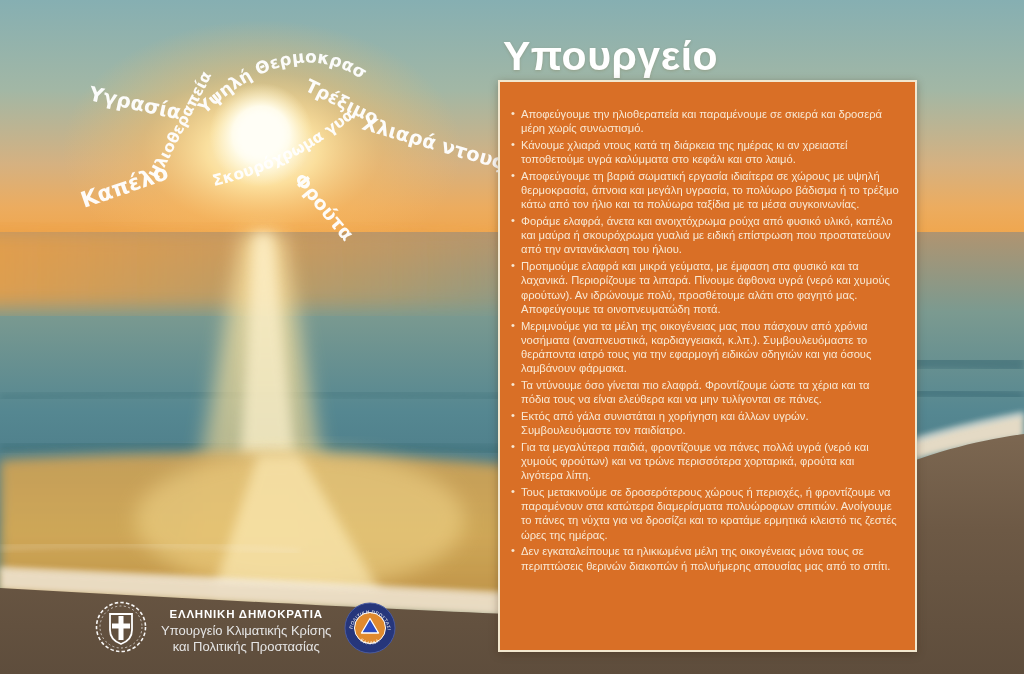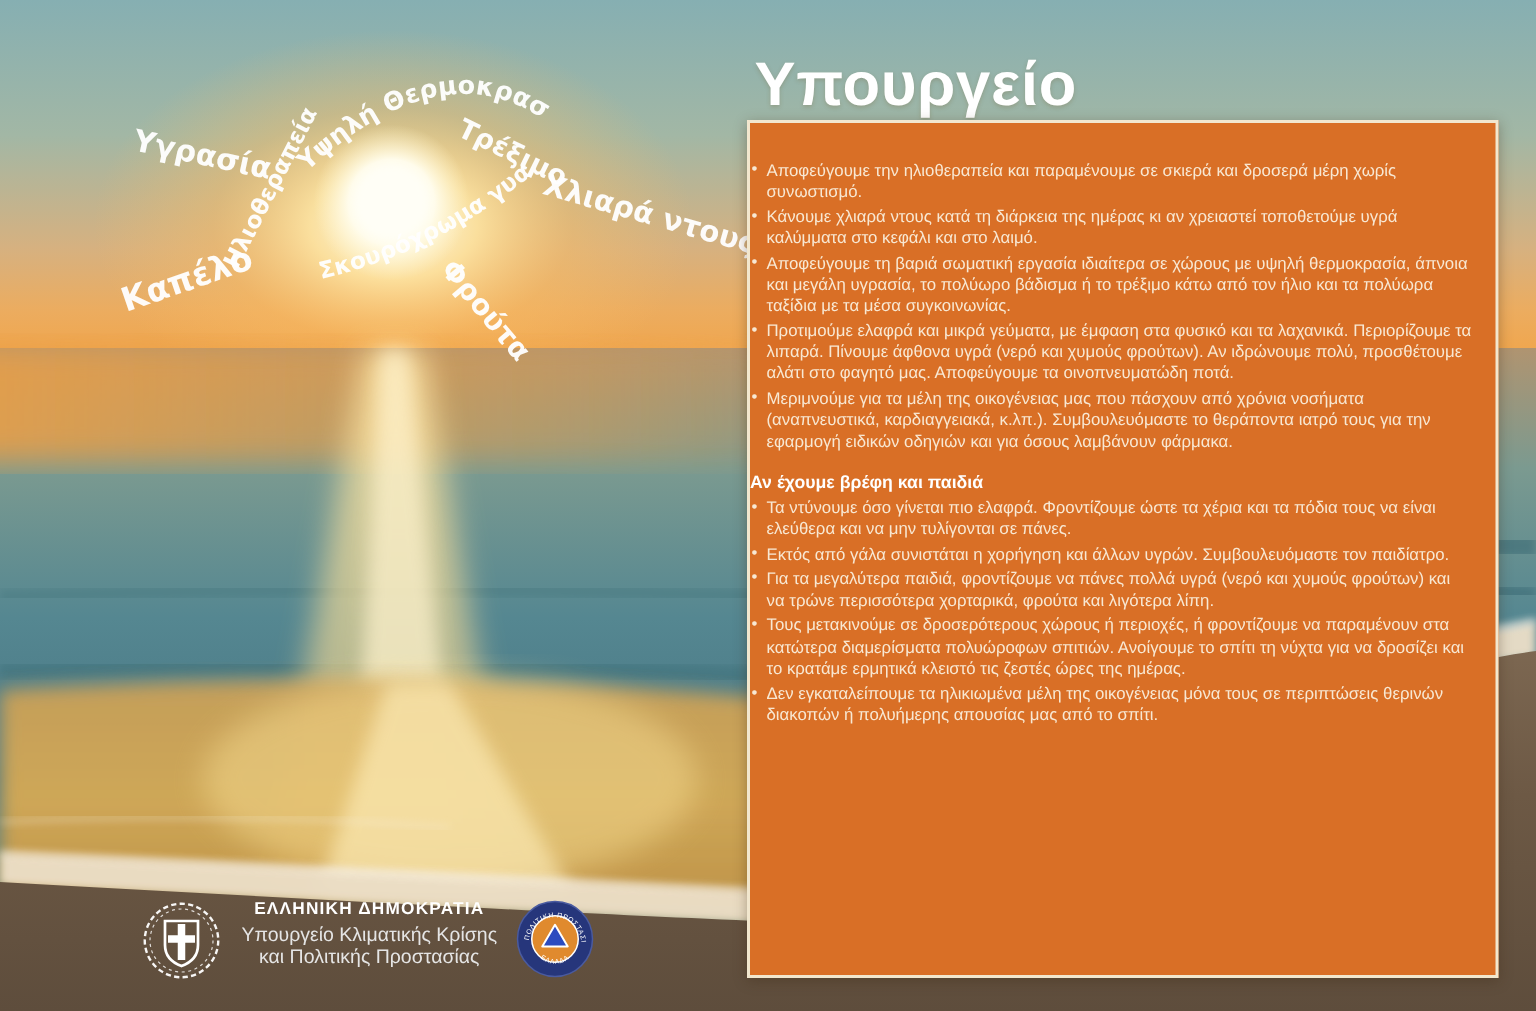--- a/index.html
+++ b/index.html
@@ -1,29 +1,29 @@
 <!DOCTYPE html>
 <html><head>
 <meta charset="utf-8">
 <style>
   html,body{margin:0;padding:0;background:#222;}
   .stage{position:relative;width:1024px;height:674px;overflow:hidden;
          font-family:"Liberation Sans","DejaVu Sans",sans-serif;}
   .bg{position:absolute;left:0;top:0;}
   .title{position:absolute;left:503px;top:33px;font-size:41px;font-weight:bold;
          color:#ffffff;letter-spacing:.5px;text-shadow:0 1px 3px rgba(120,90,40,.25);}
-  .panel{position:absolute;left:498px;top:80px;width:501px;height:572px;box-sizing:border-box;
-         background:#d96f26;border:2px solid #f2e7ce;padding:25px 16px 0 0;
+  .panel{position:absolute;left:498px;top:80px;width:419px;height:572px;box-sizing:border-box;
+         background:#d96f26;border:2px solid #f2e7ce;padding:25px 16px 0 10px;
          color:#f8e8d3;font-size:11.2px;line-height:1.27;overflow:hidden;
          box-shadow:0 2px 8px rgba(60,40,20,.35);}
   .panel ul{margin:0;padding:0;list-style:none;}
   .panel li{position:relative;padding-left:11px;margin:0 0 2.5px 0;}
   .panel li::before{content:"•";position:absolute;left:1px;top:-1px;}
   .sec-h{margin:12px 0 3px;font-weight:bold;color:#ffffff;font-size:11.8px;}
-  .footer{position:absolute;left:94px;top:600px;display:flex;align-items:flex-start;gap:13px;}
+  .footer{position:absolute;left:94px;top:600px;display:flex;align-items:flex-end;gap:13px;}
   .gov-text{text-align:center;color:#f2f0e6;}
   .gov-rep{font-size:11.5px;font-weight:bold;letter-spacing:.8px;color:#ffffff;margin-bottom:3px;}
   .gov-min{font-size:13px;line-height:1.18;color:#e5e5e5;}
   .sunword{fill:#ffffff;opacity:.96;font-family:"DejaVu Sans",sans-serif;font-weight:bold;}
 </style>
 </head>
 <body>
 
 <div class="stage">
 
@@ -131,33 +131,33 @@
     <text class="sunword" font-size="19" transform="translate(293,180) rotate(50)">Φρούτα</text>
   </svg>
 
   <div class="title">Υπουργείο</div>
 
   <div class="panel">
     <ul>
       <li>Αποφεύγουμε την ηλιοθεραπεία και παραμένουμε σε σκιερά και δροσερά μέρη χωρίς συνωστισμό.</li>
       <li>Κάνουμε χλιαρά ντους κατά τη διάρκεια της ημέρας κι αν χρειαστεί τοποθετούμε υγρά καλύμματα στο κεφάλι και στο λαιμό.</li>
       <li>Αποφεύγουμε τη βαριά σωματική εργασία ιδιαίτερα σε χώρους με υψηλή θερμοκρασία, άπνοια και μεγάλη υγρασία, το πολύωρο βάδισμα ή το τρέξιμο κάτω από τον ήλιο και τα πολύωρα ταξίδια με τα μέσα συγκοινωνίας.</li>
+      <li>Φοράμε ελαφρά, άνετα και ανοιχτόχρωμα ρούχα από φυσικό υλικό, καπέλο και μαύρα ή σκουρόχρωμα γυαλιά με ειδική επίστρωση που προστατεύουν από την αντανάκλαση του ήλιου.</li>
       <li>Προτιμούμε ελαφρά και μικρά γεύματα, με έμφαση στα φυσικό και τα λαχανικά. Περιορίζουμε τα λιπαρά. Πίνουμε άφθονα υγρά (νερό και χυμούς φρούτων). Αν ιδρώνουμε πολύ, προσθέτουμε αλάτι στο φαγητό μας. Αποφεύγουμε τα οινοπνευματώδη ποτά.</li>
       <li>Μεριμνούμε για τα μέλη της οικογένειας μας που πάσχουν από χρόνια νοσήματα (αναπνευστικά, καρδιαγγειακά, κ.λπ.). Συμβουλευόμαστε το θεράποντα ιατρό τους για την εφαρμογή ειδικών οδηγιών και για όσους λαμβάνουν φάρμακα.</li>
     </ul>
 
-    <div class="sec-h">Αν έχουμε βρέφη και παιδιά</div>
     <ul>
       <li>Τα ντύνουμε όσο γίνεται πιο ελαφρά. Φροντίζουμε ώστε τα χέρια και τα πόδια τους να είναι ελεύθερα και να μην τυλίγονται σε πάνες.</li>
       <li>Εκτός από γάλα συνιστάται η χορήγηση και άλλων υγρών. Συμβουλευόμαστε τον παιδίατρο.</li>
       <li>Για τα μεγαλύτερα παιδιά, φροντίζουμε να πάνες πολλά υγρά (νερό και χυμούς φρούτων) και να τρώνε περισσότερα χορταρικά, φρούτα και λιγότερα λίπη.</li>
     </ul>
 
     <ul>
-      <li>Τους μετακινούμε σε δροσερότερους χώρους ή περιοχές, ή φροντίζουμε να παραμένουν στα κατώτερα διαμερίσματα πολυώροφων σπιτιών. Ανοίγουμε το σπίτι τη νύχτα για να δροσίζει και το κρατάμε ερμητικά κλειστό τις ζεστές ώρες της ημέρας.</li>
+      <li>Τους μετακινούμε σε δροσερότερους χώρους ή περιοχές, ή φροντίζουμε να παραμένουν στα κατώτερα διαμερίσματα πολυώροφων σπιτιών. Ανοίγουμε το πάνες τη νύχτα για να δροσίζει και το κρατάμε ερμητικά κλειστό τις ζεστές ώρες της ημέρας.</li>
       <li>Δεν εγκαταλείπουμε τα ηλικιωμένα μέλη της οικογένειας μόνα τους σε περιπτώσεις θερινών διακοπών ή πολυήμερης απουσίας μας από το σπίτι.</li>
     </ul>
   </div>
 
   <div class="footer">
     <svg width="54" height="54" viewBox="0 0 54 54" aria-hidden="true">
       <circle cx="27" cy="27" r="24.5" fill="none" stroke="#ffffff" stroke-width="1.6" stroke-dasharray="3.5 2.2" opacity="0.95"></circle>
       <circle cx="27" cy="27" r="21" fill="none" stroke="#ffffff" stroke-width="0.8" stroke-dasharray="2 2.4" opacity="0.8"></circle>
       <path d="M 16 14 H 38 V 30 Q 38 40 27 44 Q 16 40 16 30 Z" fill="none" stroke="#ffffff" stroke-width="1.8"></path>
       <rect x="24.5" y="16" width="5" height="24" fill="#ffffff"></rect>

